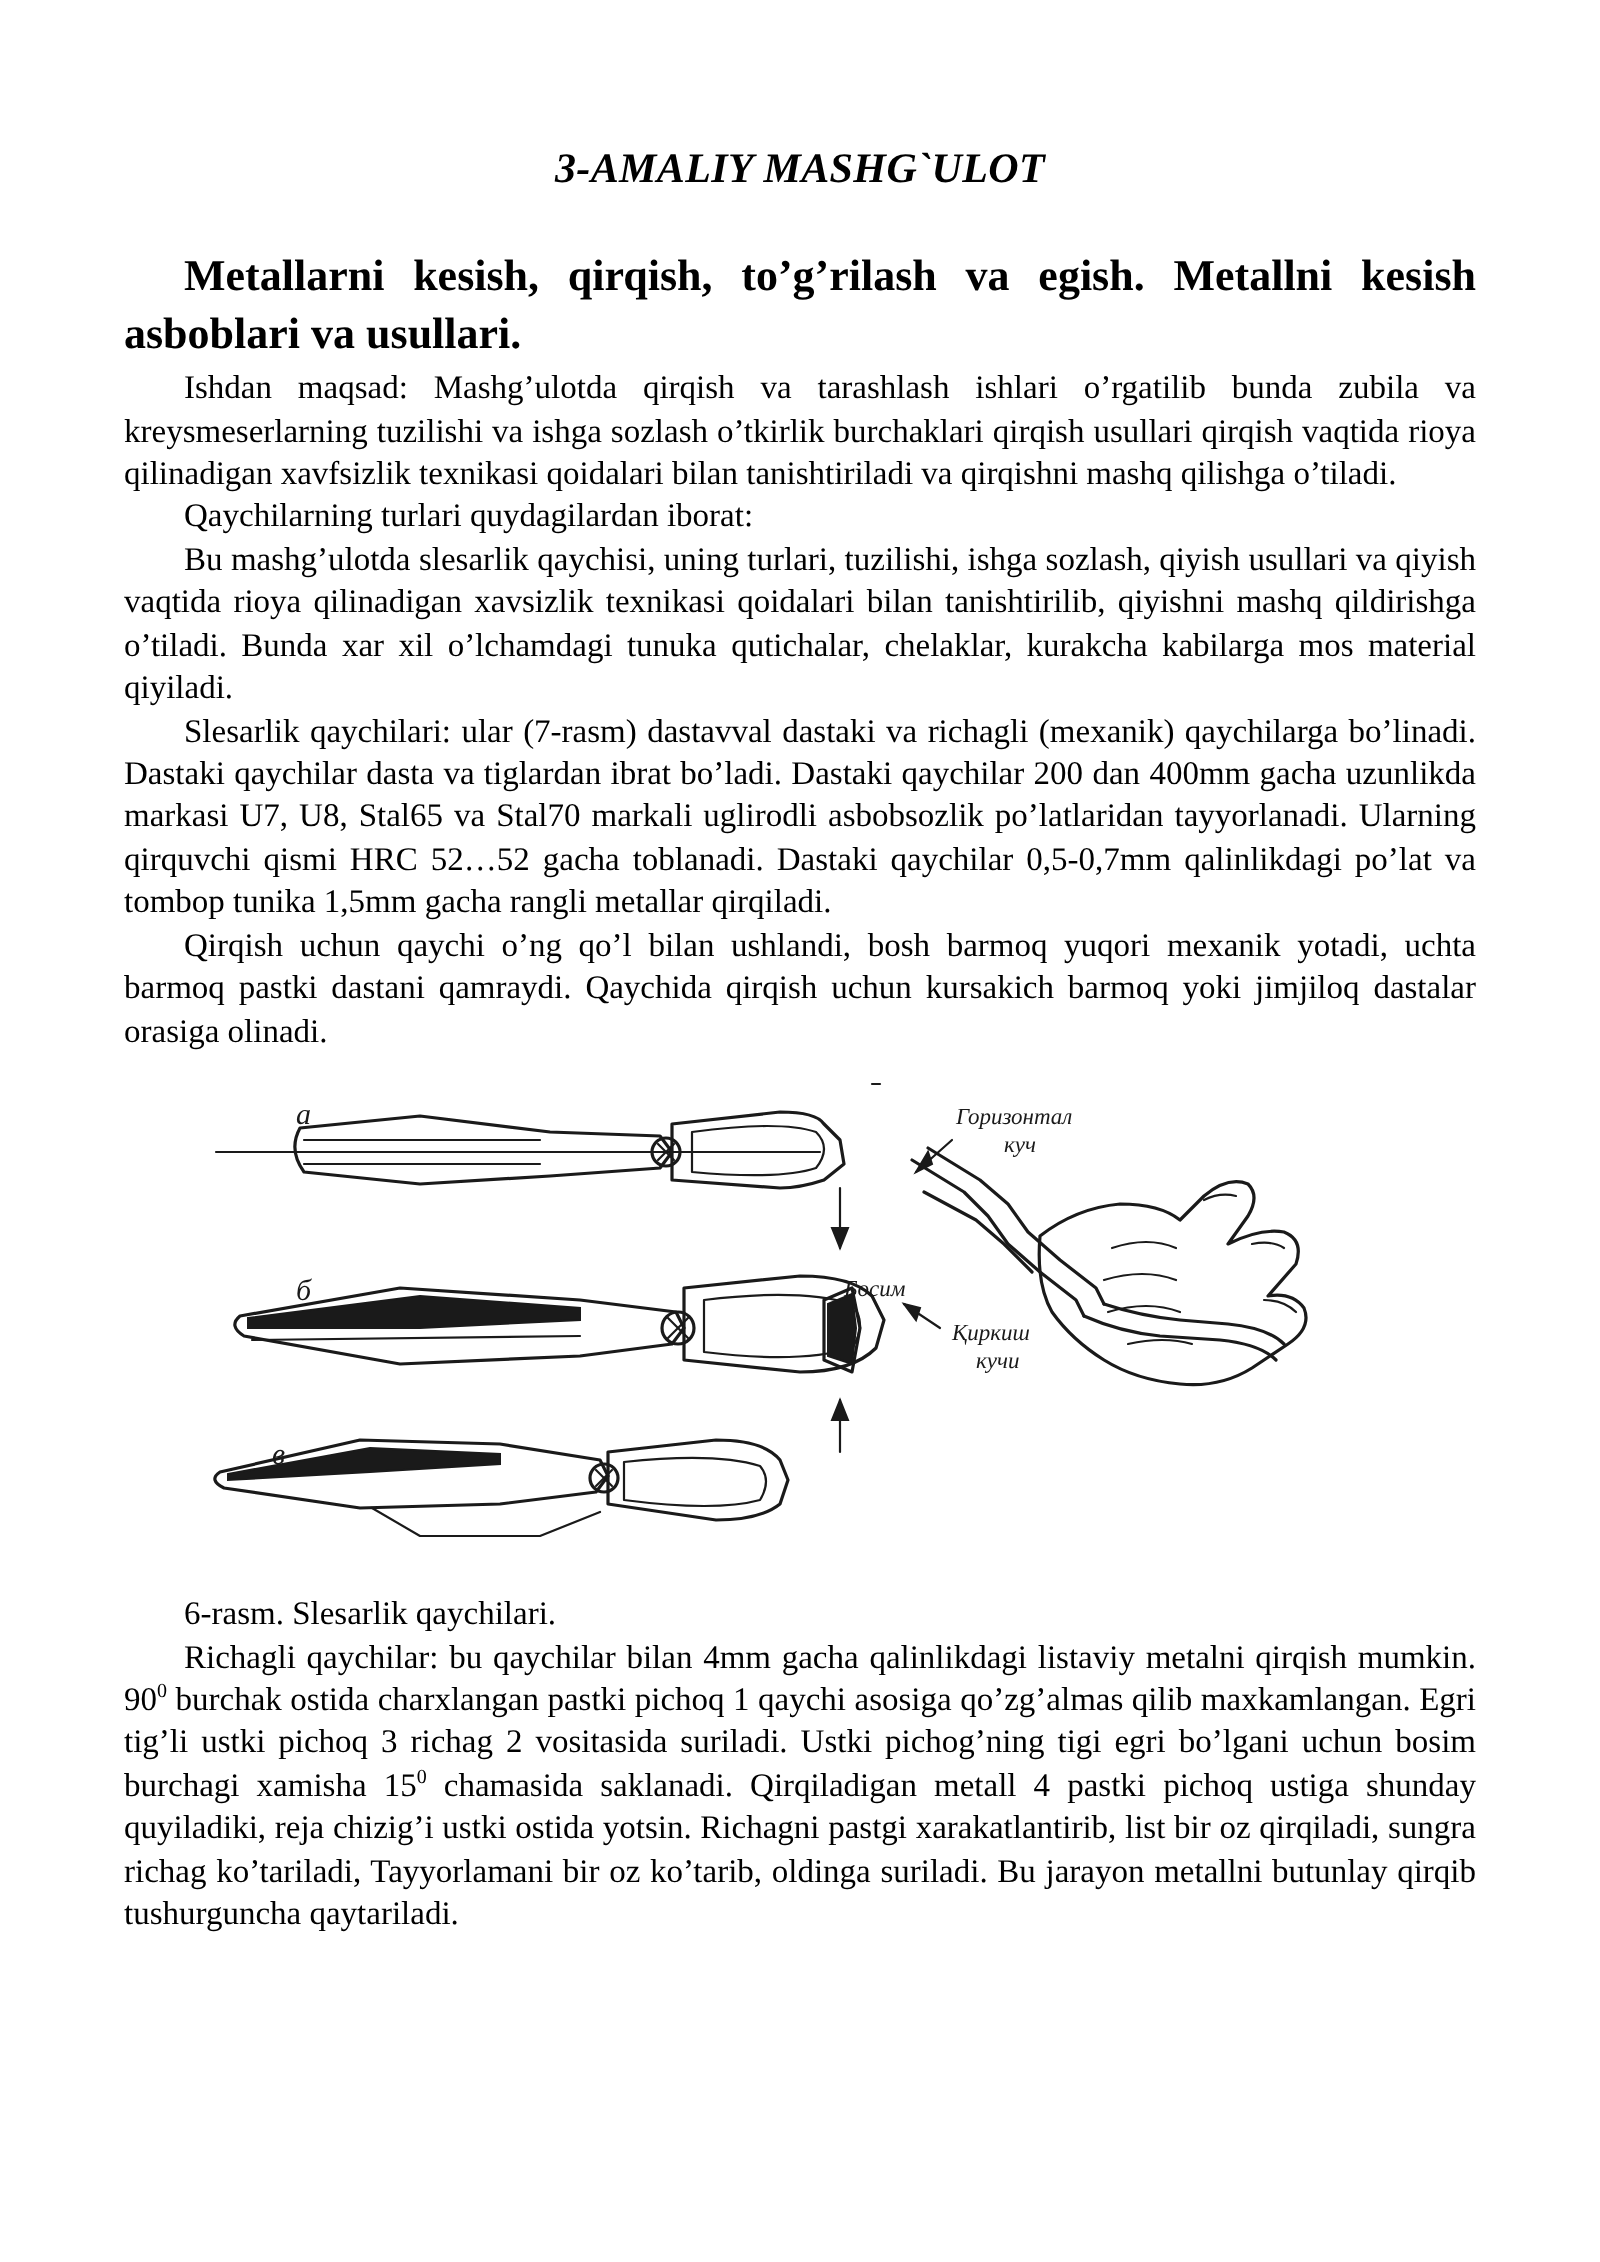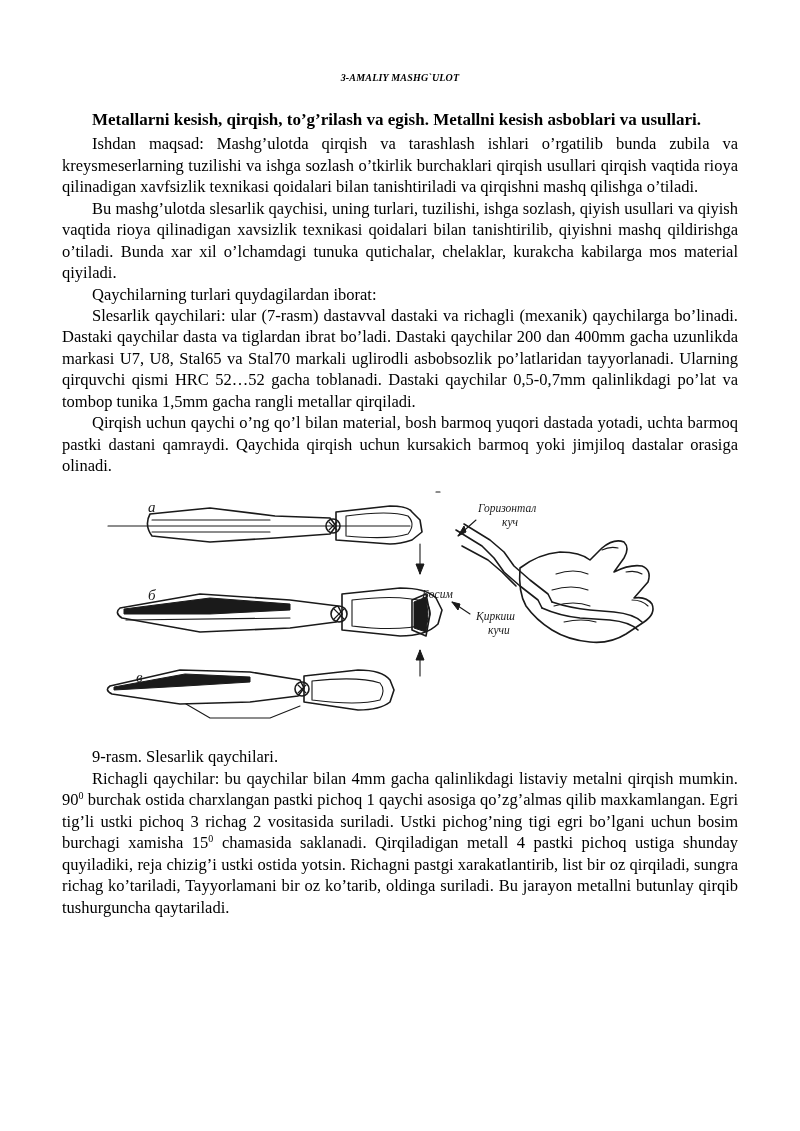--- a/index.html
+++ b/index.html
@@ -19,40 +19,40 @@
     box-sizing: border-box;
     width: 800px;
     height: 1131px;
     padding: 60px 62px 40px 62px;
     position: relative;
   }
   .doc-title {
     text-align: center;
     font-weight: bold;
     font-style: italic;
-    font-size: 10px;
+    font-size: 21px;
     letter-spacing: 0.2px;
     margin: 12px 0 26px 0;
   }
   p {
     margin: 0 0 0 0;
     font-size: 16.5px;
     line-height: 1.30;
     text-align: justify;
     text-justify: inter-word;
   }
   p.indent {
     text-indent: 30px;
   }
   .bold {
     font-weight: normal;
   }
   .heading-para {
     font-weight: bold;
-    font-size: 17px;
+    font-size: 22px;
     line-height: 1.32;
     text-align: justify;
     text-indent: 30px;
     margin-bottom: 2px;
   }
   sup {
     font-size: 10px;
     vertical-align: super;
     line-height: 0;
   }
@@ -105,27 +105,27 @@
 <body>
 
 <div class="page">
 
   <div class="doc-title">3-AMALIY MASHG`ULOT</div>
 
   <div class="heading-para">Metallarni kesish, qirqish, to’g’rilash va egish. Metallni kesish asboblari va usullari.</div>
 
   <p class="indent"><span class="bold">Ishdan maqsad:</span><span> Mashg’ulotda qirqish va tarashlash ishlari o’rgatilib bunda zubila va kreysmeserlarning tuzilishi va ishga sozlash o’tkirlik burchaklari qirqish usullari qirqish vaqtida rioya qilinadigan xavfsizlik texnikasi qoidalari bilan tanishtiriladi va qirqishni mashq qilishga o’tiladi.</span></p>
 
+  <p class="indent">Qaychilarning turlari quydagilardan iborat:</p>
+
   <p class="indent">Bu mashg’ulotda slesarlik qaychisi, uning turlari, tuzilishi, ishga sozlash, qiyish usullari va qiyish vaqtida rioya qilinadigan xavsizlik texnikasi qoidalari bilan tanishtirilib, qiyishni mashq qildirishga o’tiladi. Bunda xar xil o’lchamdagi tunuka qutichalar, chelaklar, kurakcha kabilarga mos material qiyiladi.</p>
 
-  <p class="indent">Qaychilarning turlari quydagilardan iborat:</p>
-
   <p class="indent">Slesarlik qaychilari: ular (7-rasm) dastavval dastaki va richagli (mexanik) qaychilarga bo’linadi. Dastaki qaychilar dasta va tiglardan ibrat bo’ladi. Dastaki qaychilar 200 dan 400mm gacha uzunlikda markasi U7, U8, Stal65 va Stal70 markali uglirodli asbobsozlik po’latlaridan tayyorlanadi. Ularning qirquvchi qismi HRC 52…52 gacha toblanadi. Dastaki qaychilar 0,5-0,7mm qalinlikdagi po’lat va tombop tunika 1,5mm gacha rangli metallar qirqiladi.</p>
 
-  <p class="indent">Qirqish uchun qaychi o’ng qo’l bilan material, bosh barmoq yuqori dastada yotadi, uchta barmoq pastki dastani qamraydi. Qaychida qirqish uchun kursakich barmoq yoki jimjiloq dastalar orasiga olinadi.</p>
+  <p class="indent">Qirqish uchun qaychi o’ng qo’l bilan ushlandi, bosh barmoq yuqori mexanik yotadi, uchta barmoq pastki dastani qamraydi. Qaychida qirqish uchun kursakich barmoq yoki jimjiloq dastalar orasiga olinadi.</p>
 
   <div class="figure-wrap">
     <svg class="fig" width="620" height="250" viewBox="0 0 620 250">
 
       <text class="fig-label" x="58" y="22">а</text>
 
       <line class="blk-thin" x1="18" y1="36" x2="320" y2="36"></line>
       <path class="blk" d="M60 24 L120 18 L185 26 L240 28 L246 36 L240 44 L185 48 L120 52 L62 46 Q54 35 60 24 Z"></path>
       <path class="blk-thin" d="M62 30 L180 30 M62 42 L180 42"></path>
       <path class="blk" d="M246 22 L300 16 Q318 16 322 22 L330 30 L332 42 L322 50 Q310 54 300 54 L246 50 Z"></path>
@@ -187,18 +187,18 @@
       <path class="blk-thin" d="M464 116 Q484 110 500 116"></path>
       <path class="blk-thin" d="M474 132 Q492 128 506 132"></path>
       <path class="blk-thin" d="M512 60 Q520 56 528 58"></path>
       <path class="blk-thin" d="M536 82 Q546 80 552 84"></path>
       <path class="blk-thin" d="M542 110 Q552 110 558 116"></path>
 
       <line class="blk-thin" x1="346" y1="2" x2="352" y2="2" stroke-dasharray="4 4"></line>
     </svg>
   </div>
 
-  <p class="figure-caption">9-rasm. Slesarlik qaychilari.</p>
+  <p class="figure-caption">6-rasm. Slesarlik qaychilari.</p>
 
   <p class="indent">Richagli qaychilar: bu qaychilar bilan 4mm gacha qalinlikdagi listaviy metalni qirqish mumkin. 90<sup>0</sup> burchak ostida charxlangan pastki pichoq 1 qaychi asosiga qo’zg’almas qilib maxkamlangan. Egri tig’li ustki pichoq 3 richag 2 vositasida suriladi. Ustki pichog’ning tigi egri bo’lgani uchun bosim burchagi xamisha 15<sup>0</sup> chamasida saklanadi. Qirqiladigan metall 4 pastki pichoq ustiga shunday quyiladiki, reja chizig’i ustki ostida yotsin. Richagni pastgi xarakatlantirib, list bir oz qirqiladi, sungra richag ko’tariladi, Tayyorlamani bir oz ko’tarib, oldinga suriladi. Bu jarayon metallni butunlay qirqib tushurguncha qaytariladi.</p>
 
 
 </div>
 
 </body></html>

